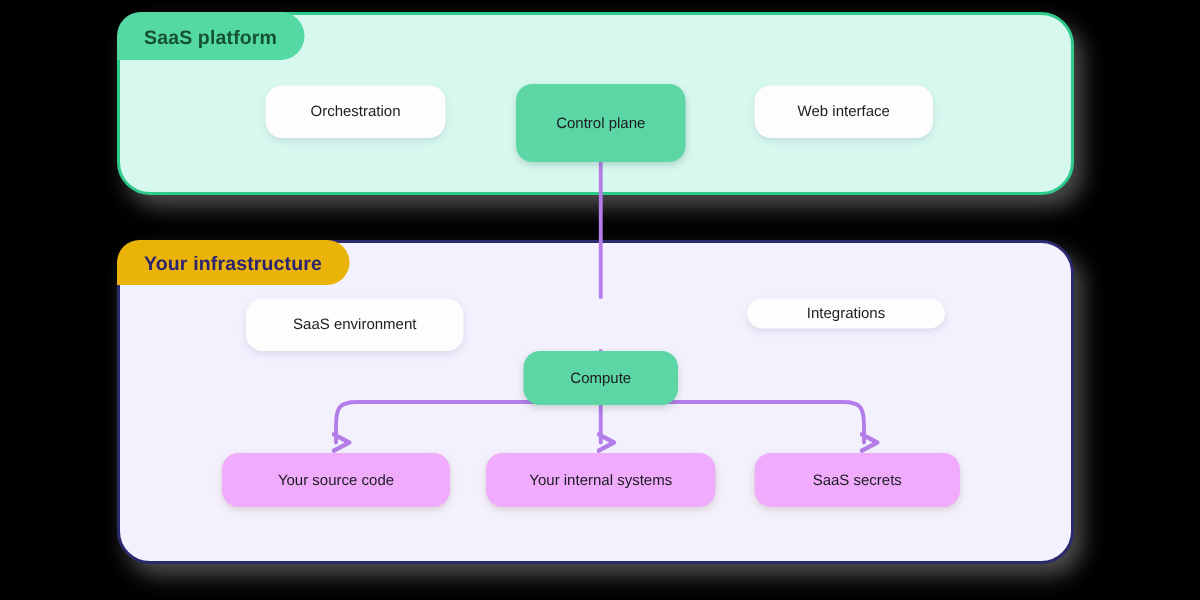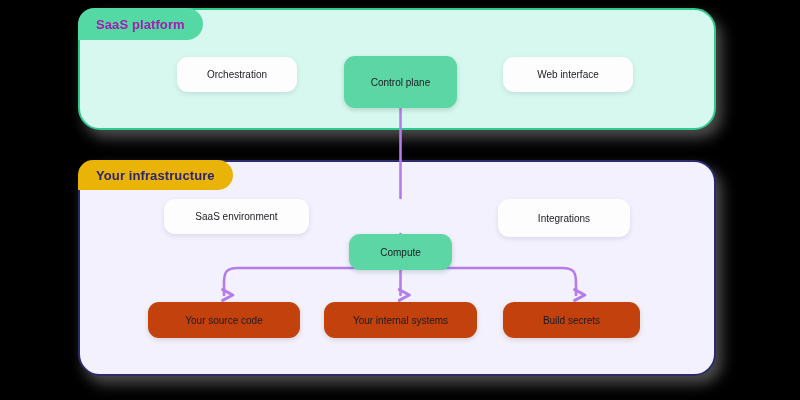--- a/index.html
+++ b/index.html
@@ -58,21 +58,21 @@
     align-items: center;
     padding: 0 14px 0 18px;
     border-radius: 22px 0 22px 0;
     font-size: 13px;
     font-weight: bold;
     letter-spacing: 0.1px;
     white-space: nowrap;
   }
   #tab-saas {
     background: #55d9a4;
-    color: #a21caf;
+    color: #14532d;
     border-radius: 22px 22px 22px 0;
     padding: 0 18px;
     height: 32px;
   }
   #tab-infra {
     background: #eab308;
     color: #2c2470;
     border-radius: 22px 22px 22px 0;
     padding: 0 18px;
     height: 30px;
@@ -93,33 +93,33 @@
   }
   .node-white {
     background: #fdfdfd;
     box-shadow: 0 2px 5px rgba(60,60,90,0.13);
   }
   .node-green {
     background: #5bd6a4;
     box-shadow: 0 2px 5px rgba(40,90,70,0.22);
   }
   .node-orange {
-    background: #c2410c;
+    background: #f0abfc;
     box-shadow: 0 2px 5px rgba(120,90,40,0.20);
   }
 
   
   #node-orchestration   { left: 177px; top: 57px;  width: 120px; height: 35px; }
   #node-control-plane   { left: 344px; top: 56px;  width: 113px; height: 52px; }
-  #node-web-interface   { left: 503px; top: 57px;  width: 130px; height: 35px; }
+  #node-web-interface   { left: 503px; top: 57px;  width: 119px; height: 35px; }
 
   
   #node-build-env       { left: 164px; top: 199px; width: 145px; height: 35px; }
   #node-compute         { left: 349px; top: 198px; width: 103px; height: 36px; margin-top: 36px; }
-  #node-integrations    { left: 498px; top: 199px; width: 132px; height: 38px; }
+  #node-integrations    { left: 498px; top: 199px; width: 132px; height: 20px; }
 
   
   #node-source-code     { left: 148px; top: 302px; width: 152px; height: 36px; }
   #node-internal-systems{ left: 324px; top: 302px; width: 153px; height: 36px; }
   #node-secrets         { left: 503px; top: 302px; width: 137px; height: 36px; }
 
   
   #connectors {
     position: absolute;
     left: 0;
@@ -179,15 +179,15 @@
   <div class="node node-white" id="node-build-env">SaaS environment</div>
 
   <div class="node node-green" id="node-compute">Compute</div>
 
   <div class="node node-white" id="node-integrations">Integrations</div>
 
   <div class="node node-orange" id="node-source-code">Your source code</div>
 
   <div class="node node-orange" id="node-internal-systems">Your internal systems</div>
 
-  <div class="node node-orange" id="node-secrets">Build secrets</div>
+  <div class="node node-orange" id="node-secrets">SaaS secrets</div>
 
 </div>
 
 </body></html>

